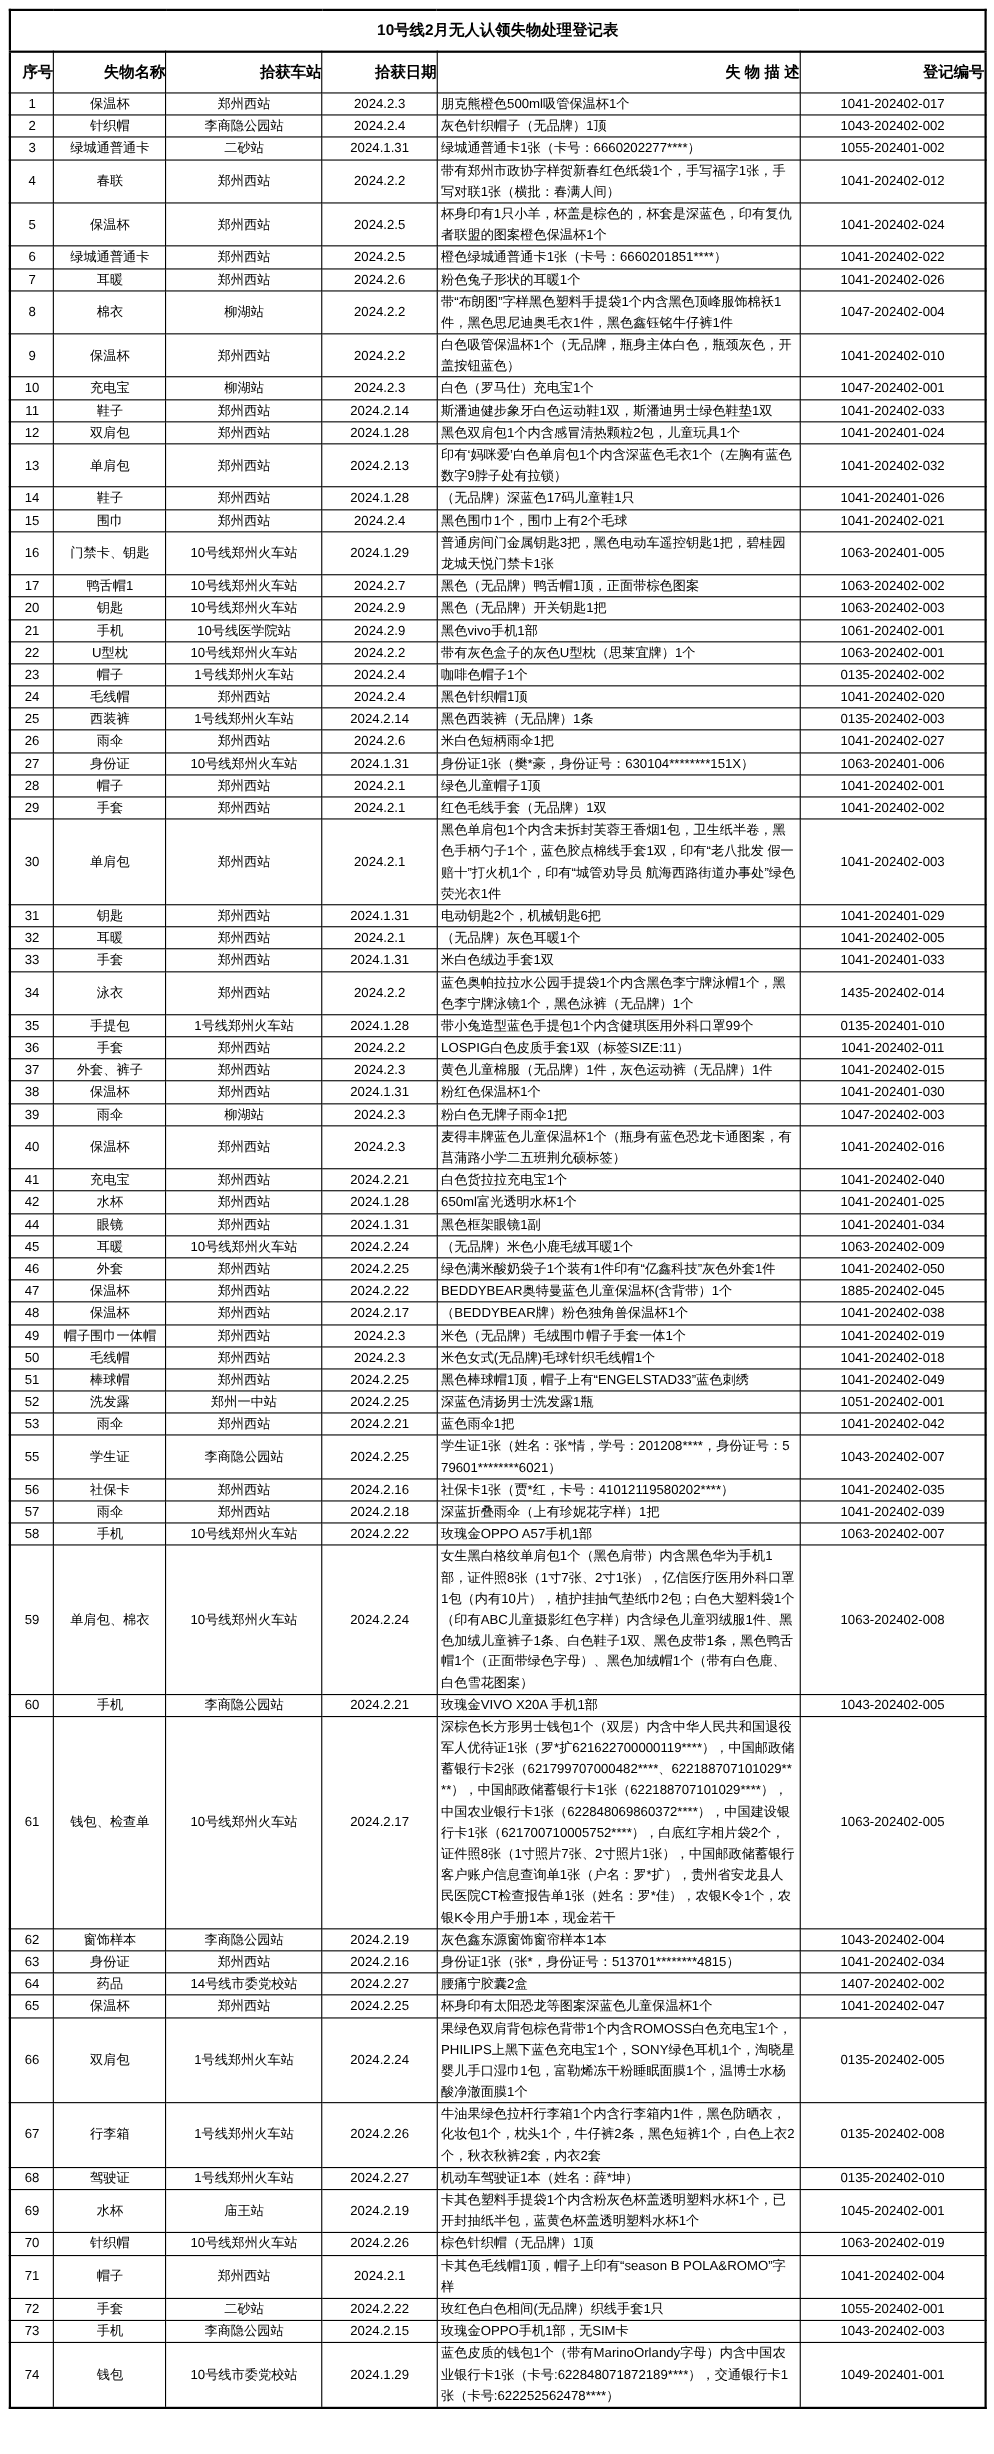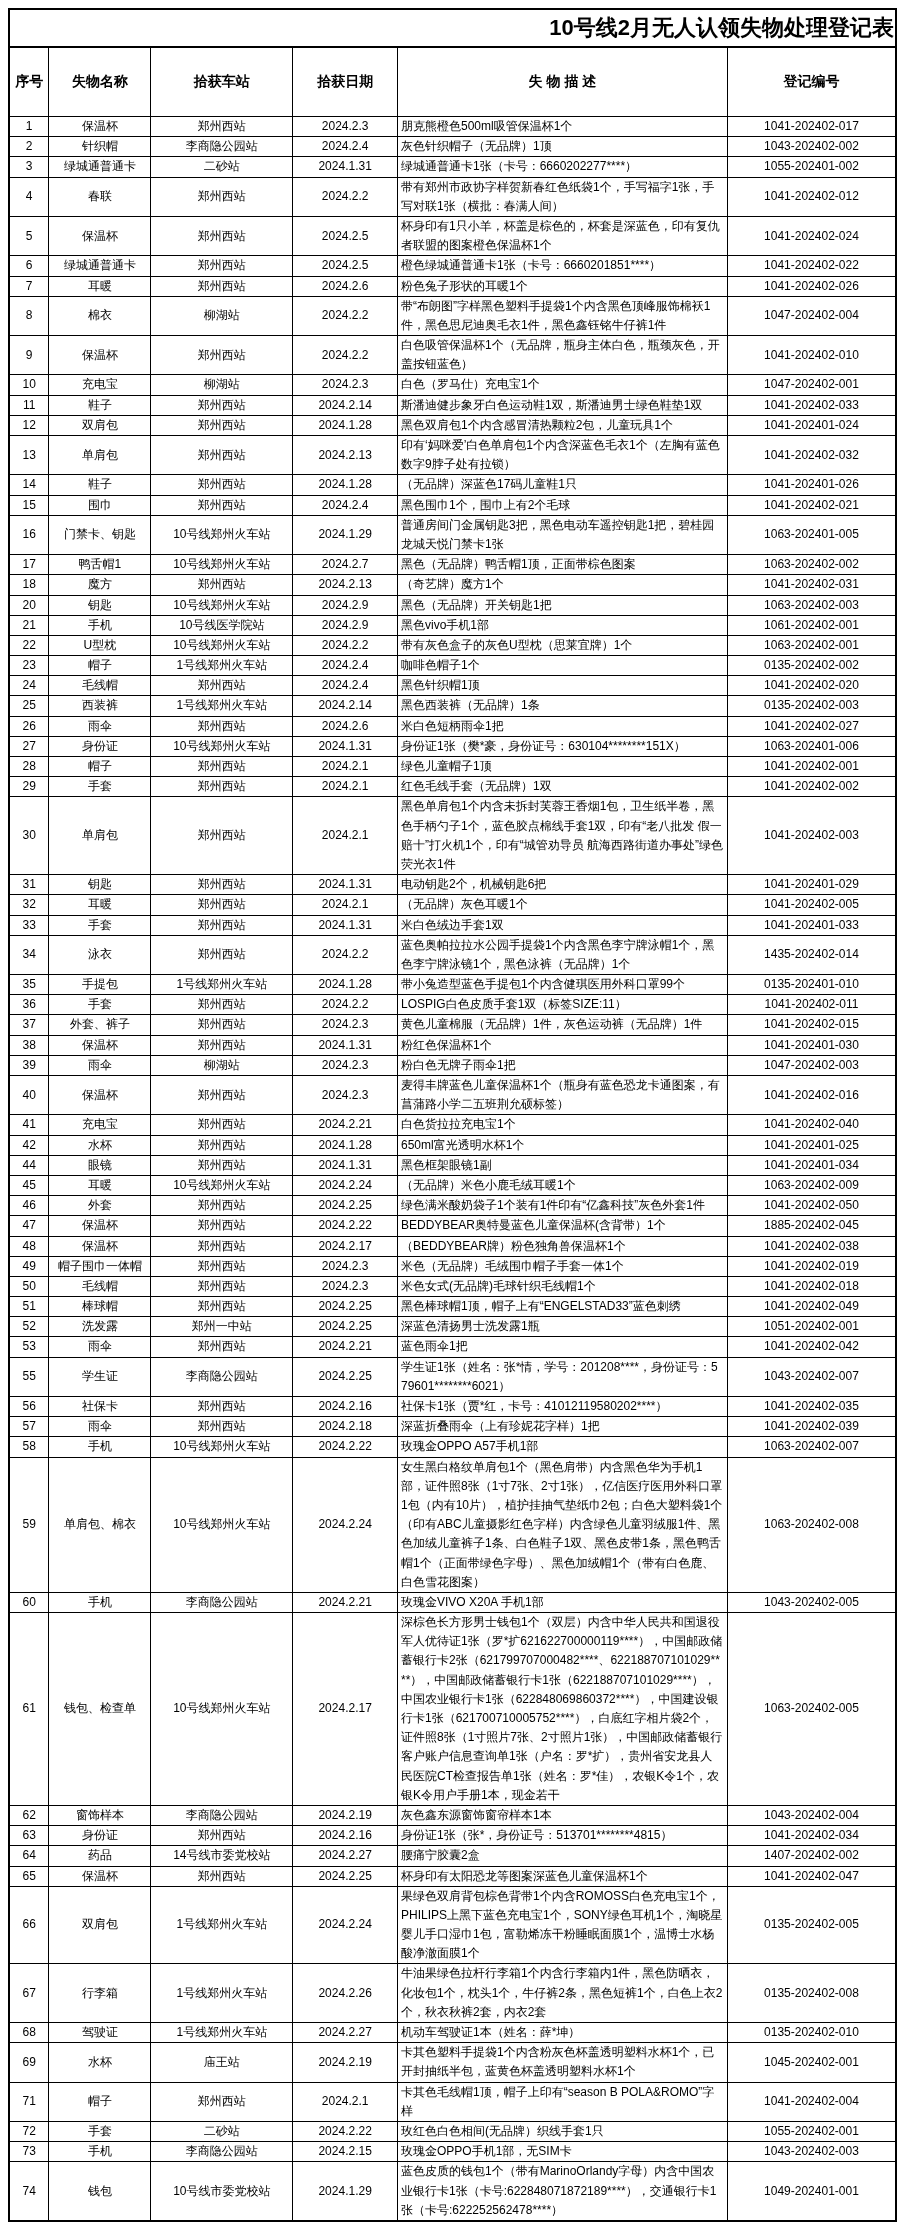--- a/index.html
+++ b/index.html
@@ -1,21 +1,21 @@
 <!DOCTYPE html>
 <html><head>
 <meta charset="utf-8">
 <style>
   html,body{margin:0;padding:0;background:#ffffff;}
   body{width:904px;font-family:"Liberation Sans",sans-serif;color:#000;}
   .sheet{padding:8px 7px 10px 8px;}
   table.lost{border-collapse:collapse;width:889px;table-layout:fixed;border:2px solid #000;}
   th,td{border:1px solid #000;color:#000;vertical-align:middle;word-break:break-all;}
-  .title-cell{font-size:22px;font-weight:bold;text-align:right;height:34px;border-bottom:2px solid #000;}
-  th.hdr{font-size:14px;font-weight:bold;text-align:center;height:32px;padding:18px 0;}
+  .title-cell{font-size:14px;font-weight:bold;text-align:center;height:34px;border-bottom:2px solid #000;}
+  th.hdr{font-size:14px;font-weight:bold;text-align:right;height:32px;padding:2px 0;}
   td{font-size:12px;line-height:1.6;padding:0 2px;}
   td.c0,td.c1,td.c2,td.c3,td.c5{text-align:center;}
   td.c4{text-align:left;padding:0 3px;}
 </style>
 </head>
 <body>
 
 <div class="sheet">
   <table class="lost">
     <colgroup>
@@ -170,28 +170,20 @@
         </tr>
         <tr>
           <td class="c0">17</td>
           <td class="c1">鸭舌帽1</td>
           <td class="c2">10号线郑州火车站</td>
           <td class="c3">2024.2.7</td>
           <td class="c4">黑色（无品牌）鸭舌帽1顶，正面带棕色图案</td>
           <td class="c5">1063-202402-002</td>
         </tr>
         <tr>
-          <td class="c0">18</td>
-          <td class="c1">魔方</td>
-          <td class="c2">郑州西站</td>
-          <td class="c3">2024.2.13</td>
-          <td class="c4">（奇艺牌）魔方1个</td>
-          <td class="c5">1041-202402-031</td>
-        </tr>
-        <tr>
           <td class="c0">20</td>
           <td class="c1">钥匙</td>
           <td class="c2">10号线郑州火车站</td>
           <td class="c3">2024.2.9</td>
           <td class="c4">黑色（无品牌）开关钥匙1把</td>
           <td class="c5">1063-202402-003</td>
         </tr>
         <tr>
           <td class="c0">21</td>
           <td class="c1">手机</td>
@@ -562,20 +554,28 @@
         </tr>
         <tr>
           <td class="c0">69</td>
           <td class="c1">水杯</td>
           <td class="c2">庙王站</td>
           <td class="c3">2024.2.19</td>
           <td class="c4">卡其色塑料手提袋1个内含粉灰色杯盖透明塑料水杯1个，已开封抽纸半包，蓝黄色杯盖透明塑料水杯1个</td>
           <td class="c5">1045-202402-001</td>
         </tr>
         <tr>
+          <td class="c0">70</td>
+          <td class="c1">针织帽</td>
+          <td class="c2">10号线郑州火车站</td>
+          <td class="c3">2024.2.26</td>
+          <td class="c4">棕色针织帽（无品牌）1顶</td>
+          <td class="c5">1063-202402-019</td>
+        </tr>
+        <tr>
           <td class="c0">71</td>
           <td class="c1">帽子</td>
           <td class="c2">郑州西站</td>
           <td class="c3">2024.2.1</td>
           <td class="c4">卡其色毛线帽1顶，帽子上印有“season B POLA&amp;ROMO”字样</td>
           <td class="c5">1041-202402-004</td>
         </tr>
         <tr>
           <td class="c0">72</td>
           <td class="c1">手套</td>

